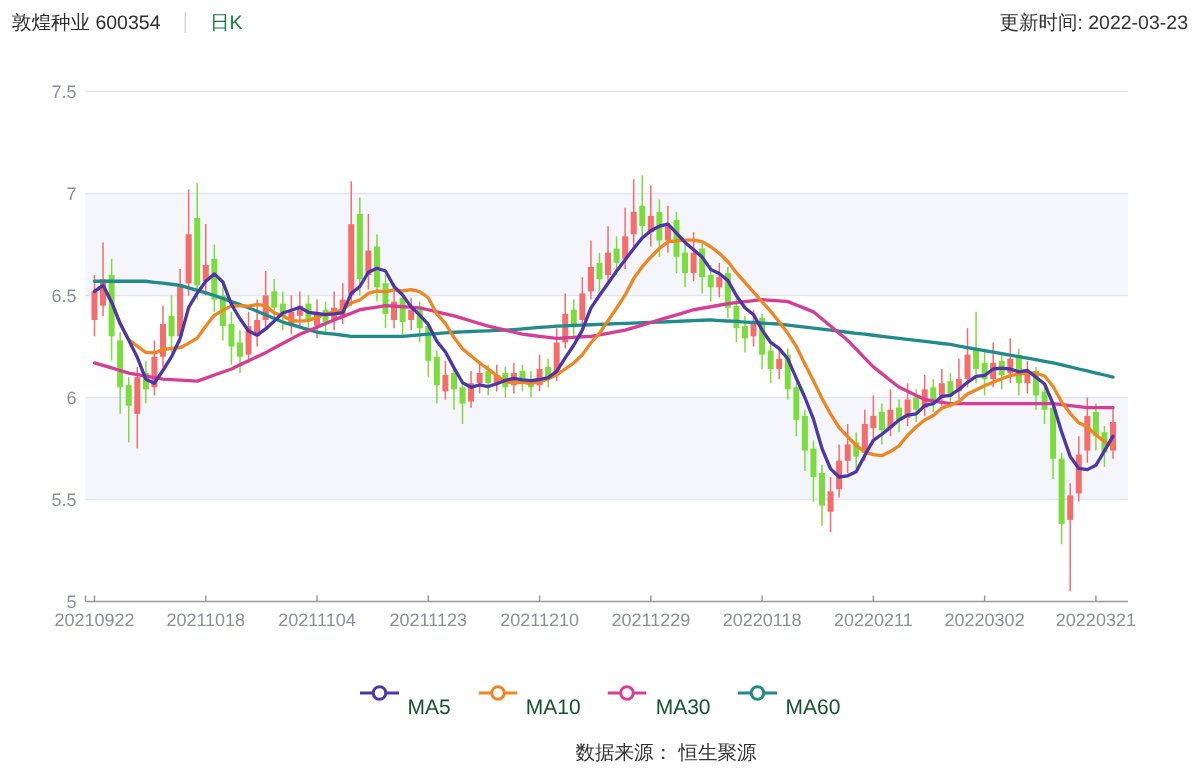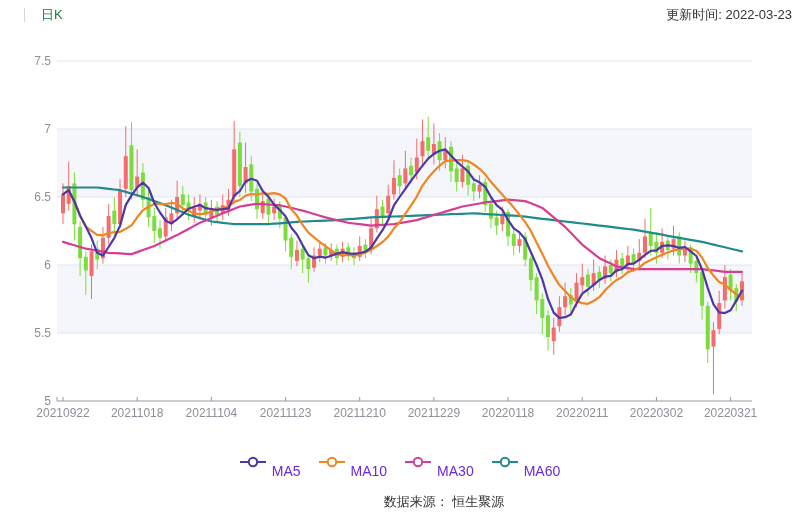--- a/index.html
+++ b/index.html
@@ -6,28 +6,29 @@
     font-family:"Liberation Sans","DejaVu Sans",sans-serif;overflow:hidden;position:relative;}
   .header{position:absolute;top:5px;left:8px;right:8px;height:20px;
     display:flex;align-items:center;font-size:13px;color:#2e2e2e;}
   .hdr-divider{display:inline-block;width:1px;height:14px;background:#d6d6d6;margin:0 16px;}
   .period{color:#15803d;}
   .update-time{margin-left:auto;color:#333;text-align:center;}
   #chart{position:absolute;top:0;left:0;}
   .legend{position:absolute;top:451px;left:0;width:800px;height:22px;
     display:flex;justify-content:center;align-items:center;gap:18px;}
   .legend-item{display:flex;align-items:center;gap:6px;cursor:pointer;}
-  .legend-label{font-size:14px;color:#6d28d9;margin-top:17px;}
+  .legend-label{font-size:14px;color:#14532d;margin-top:17px;}
   .footer{position:absolute;top:493px;left:0;width:800px;text-align:center;
     font-size:13px;color:#333;padding-left:44px;}
 </style>
 </head>
 <body>
 
 <div class="header">
+  <span>敦煌种业 600354</span>
   <span class="hdr-divider"></span>
   <span class="period">日K</span>
   <span class="update-time">更新时间: 2022-03-23</span>
 </div>
 
 <svg id="chart" width="800" height="440">
     <rect x="57" y="129" width="695" height="68" fill="#f4f6fb"></rect>
     <rect x="57" y="265" width="695" height="68" fill="#f4f6fb"></rect>
     <line x1="57" y1="61" x2="752" y2="61" stroke="#e2e5f1" stroke-width="1"></line>
     <text x="51" y="65" text-anchor="end" font-size="12" fill="#8b8f98">7.5</text>

